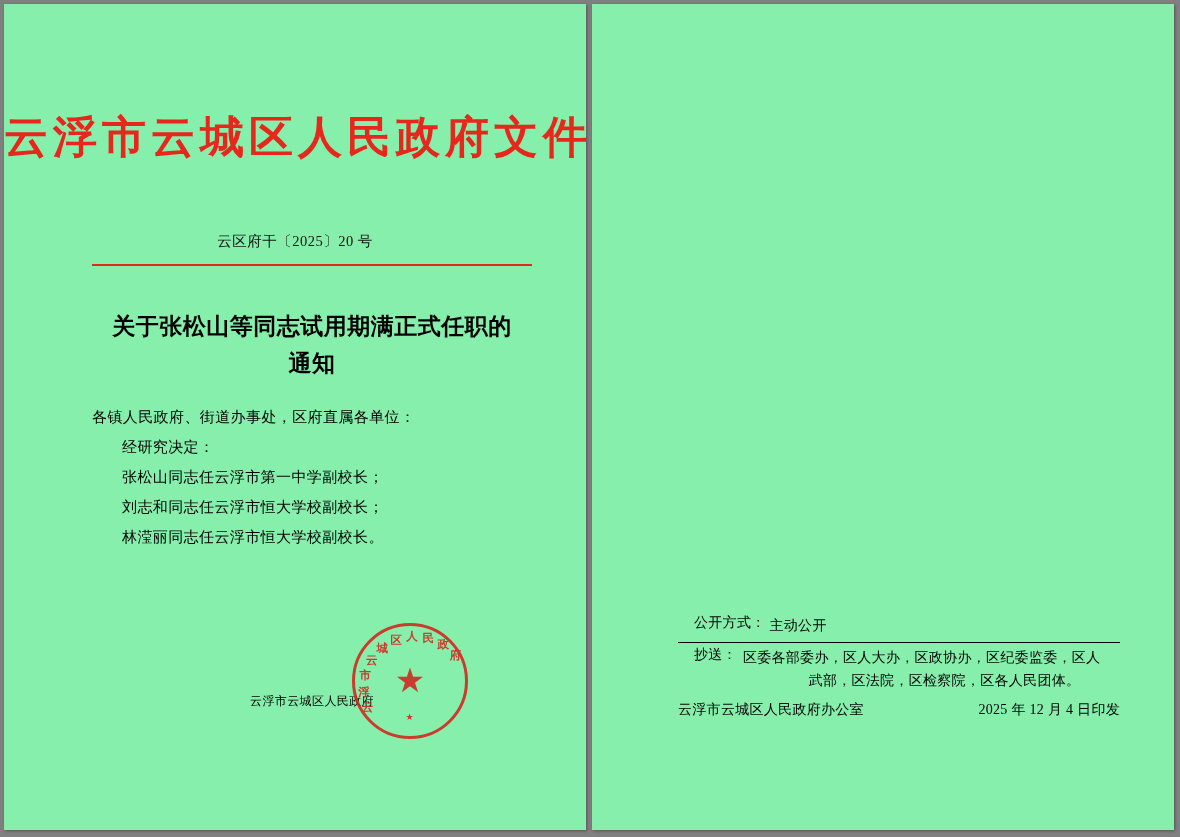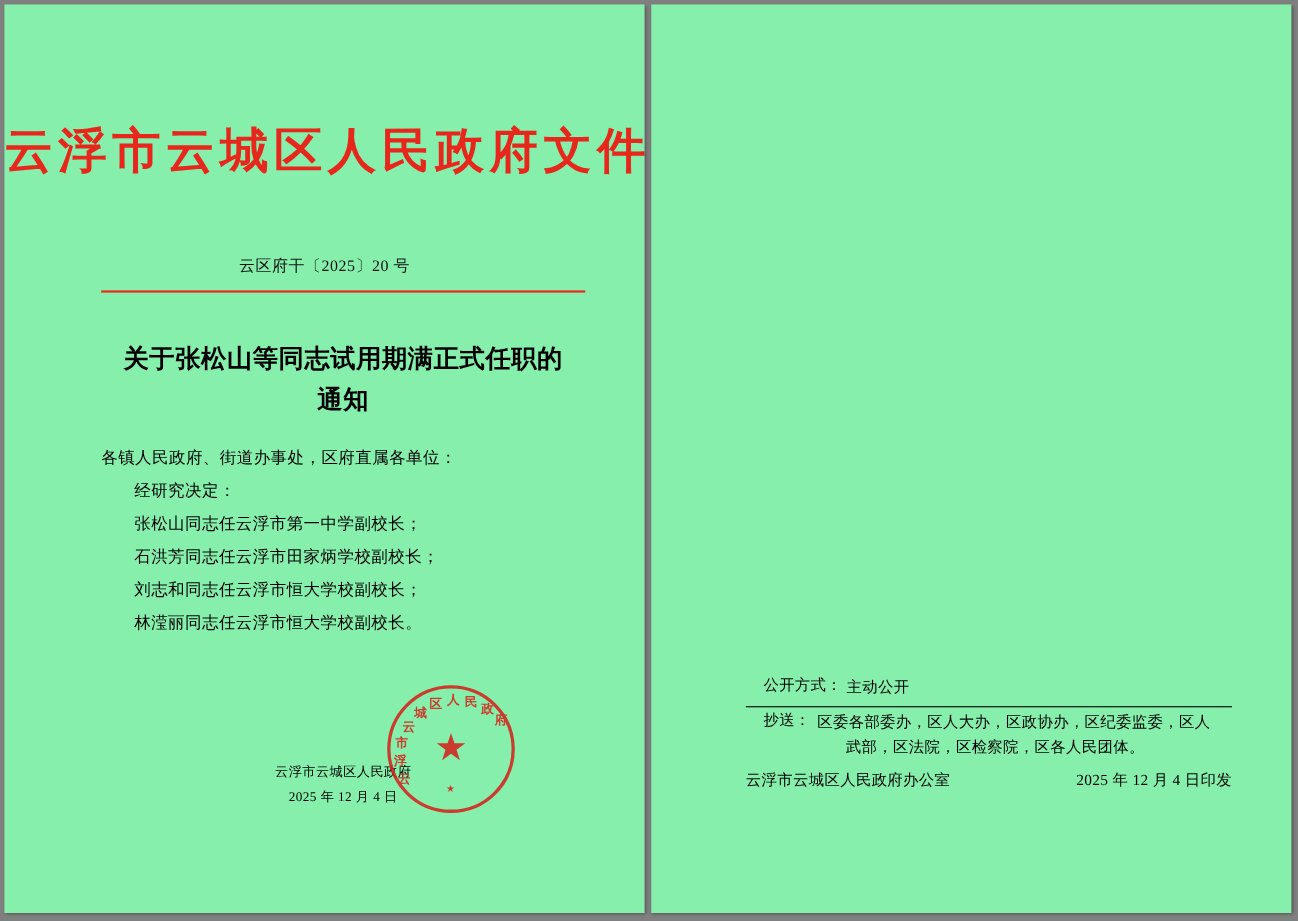--- a/index.html
+++ b/index.html
@@ -220,28 +220,26 @@
 
     <div class="doc-subject">
       <div>关于张松山等同志试用期满正式任职的</div>
       <div>通知</div>
     </div>
 
     <div class="body-block">
       <p class="p">各镇人民政府、街道办事处，区府直属各单位：</p>
       <p class="p indent">经研究决定：</p>
       <p class="p indent">张松山同志任云浮市第一中学副校长；</p>
-      <p class="p indent">石洪芳同志任云浮市田家炳学校副校长；</p>
       <p class="p indent">刘志和同志任云浮市恒大学校副校长；</p>
       <p class="p indent">林滢丽同志任云浮市恒大学校副校长。</p>
     </div>
 
     <div class="signature">
       <div>云浮市云城区人民政府</div>
-      <div>2025 年 12 月 4 日</div>
     </div>
 
     <div class="seal">
       <div class="seal-inner"></div>
       <div class="seal-arc-text">
         <span style="transform: rotate(-112deg) translate(0,-52px) rotate(112deg);">云</span>
         <span style="transform: rotate(-94deg) translate(0,-52px) rotate(94deg);">浮</span>
         <span style="transform: rotate(-76deg) translate(0,-52px) rotate(76deg);">市</span>
         <span style="transform: rotate(-58deg) translate(0,-52px) rotate(58deg);">云</span>
         <span style="transform: rotate(-40deg) translate(0,-52px) rotate(40deg);">城</span>
@@ -260,21 +258,21 @@
 
   <div class="footer-table">
     <div class="ft-row">
       <div class="ft-label">公开方式：</div>
       <div class="ft-value">主动公开</div>
     </div>
     <div class="ft-row border-top">
       <div class="ft-label">抄送：</div>
       <div class="ft-value hang">
         <div>区委各部委办，区人大办，区政协办，区纪委监委，区人</div>
-        <div style="text-indent:26px;">武部，区法院，区检察院，区各人民团体。</div>
+        <div style="text-indent:26px;text-align:center;">武部，区法院，区检察院，区各人民团体。</div>
       </div>
     </div>
     <div class="ft-split border-top border-bottom">
       <div class="left">云浮市云城区人民政府办公室</div>
       <div class="right">2025 年 12 月 4 日印发</div>
     </div>
   </div>
 
 </div>
 

